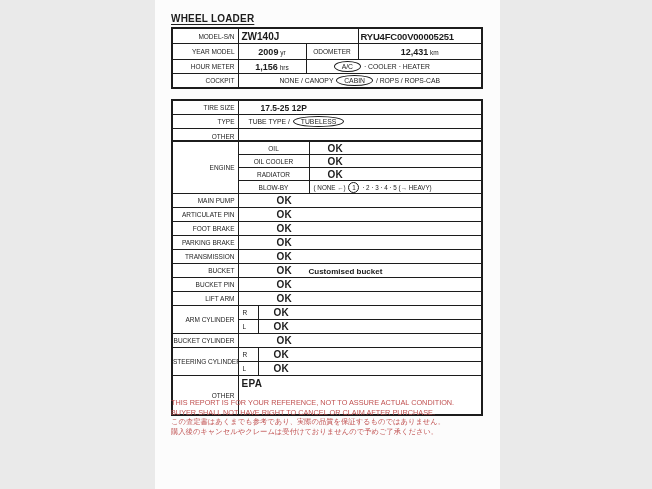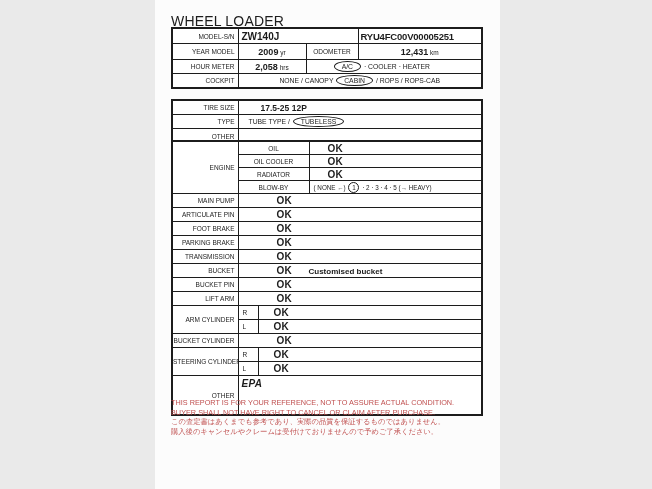--- a/index.html
+++ b/index.html
@@ -8,21 +8,21 @@
     background:var(--canvas-bg,#eaeaea);
     font-family:"Liberation Sans","DejaVu Sans",sans-serif;
     color:#1c1c1c;
   }
   .page {
     position:absolute; left:155px; top:0; width:345px; height:489px;
     background:var(--page-bg,#fcfcfc);
   }
   .doc-title {
     position:absolute; left:16px; top:13px;
-    font-size:14px; font-weight:normal; letter-spacing:.2px;
+    font-size:10px; font-weight:bold; letter-spacing:.2px;
     text-decoration:underline; text-underline-offset:2px;
   }
   table {
     position:absolute; border-collapse:collapse; table-layout:fixed;
     border:2px solid var(--line,#1c1c1c); background:#fff;
   }
   td {
     border:1px solid var(--line,#1c1c1c); padding:0;
     font-size:6.5px; white-space:nowrap; overflow:hidden; color:#1c1c1c;
   }
@@ -51,21 +51,21 @@
   .blow { font-size:6.3px; padding-left:4px; }
   .oval {
     display:inline-block; border:1px solid var(--line,#1c1c1c);
     border-radius:50%; padding:1px 7px; margin:-2px 1px;
   }
   .circ {
     display:inline-block; border:1px solid var(--line,#1c1c1c);
     border-radius:50%; width:9px; height:9px; line-height:9px;
     text-align:center; margin:0 1px;
   }
-  .epa-cell { vertical-align:top; padding:2px 16px 0 3px;font-style:italic; }
+  .epa-cell { vertical-align:top; padding:2px 16px 0 3px; }
   .footer {
     position:absolute; left:16px; top:398px; width:320px;
     color:var(--disclaimer-red,#c05050);
     font-size:7.3px; line-height:9.5px; letter-spacing:0;
   }
 </style>
 </head>
 <body>
 
 <div class="page">
@@ -86,21 +86,21 @@
       <td class="vser">RYU4FC00V00005251</td>
     </tr>
     <tr class="r15">
       <td class="lbl">YEAR MODEL</td>
       <td class="ctr"><span class="num">2009</span> <span class="unit">yr</span></td>
       <td class="lblc">ODOMETER</td>
       <td class="ctr"><span class="num">12,431</span> <span class="unit">km</span></td>
     </tr>
     <tr class="r13">
       <td class="lbl">HOUR METER</td>
-      <td class="ctr"><span class="num">2,058</span> <span class="unit">hrs</span></td>
+      <td class="ctr"><span class="num">1,156</span> <span class="unit">hrs</span></td>
       <td class="ctr opts acline" colspan="2"><span class="oval">A/C</span> <span>· COOLER · HEATER</span></td>
     </tr>
     <tr class="r13">
       <td class="lbl">COCKPIT</td>
       <td class="ctr opts" colspan="3"><span>NONE / CANOPY</span> <span class="oval">CABIN</span> <span>/ ROPS / ROPS-CAB</span></td>
     </tr>
   </tbody>
     </table>
 
   <table class="t2">

